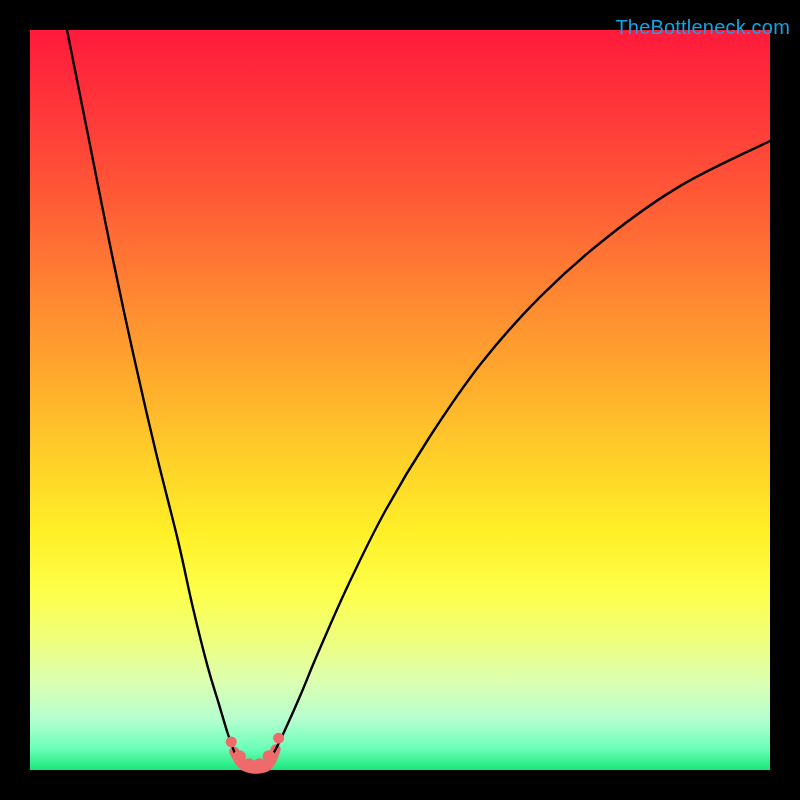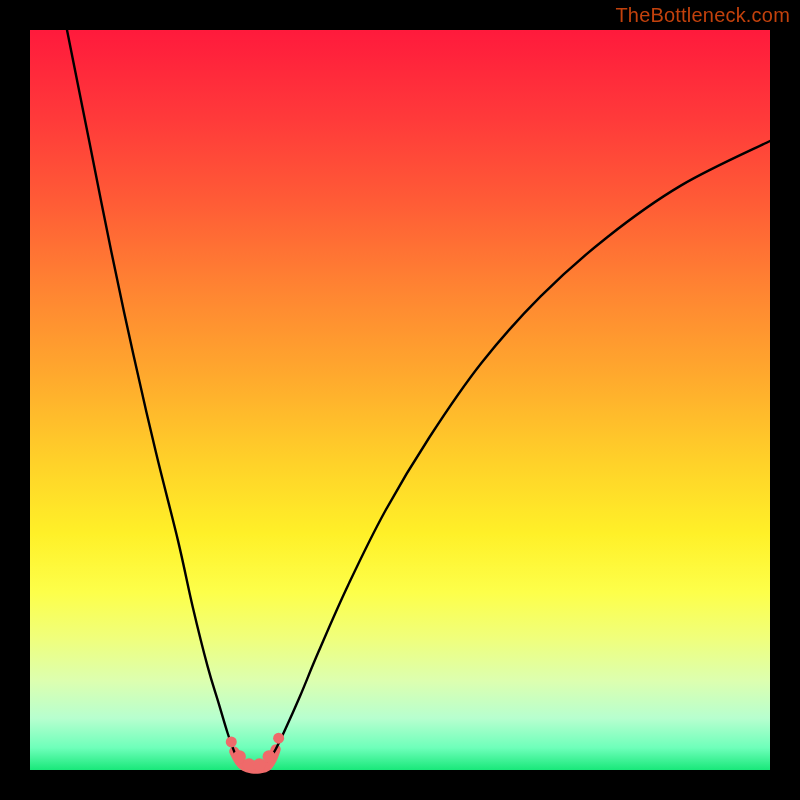--- a/index.html
+++ b/index.html
@@ -45,23 +45,23 @@
   svg.overlay {
     position: absolute;
     top: 30px;
     left: 30px;
     width: 740px;
     height: 740px;
     overflow: visible;
   }
   .watermark {
     position: absolute;
-    top: 4px;
+    top: 16px;
     right: 10px;
-    color: #c2410c;
+    color: #0ea5e9;
     font-size: 20px;
     letter-spacing: 0.2px;
     user-select: none;
   }
 </style>
 </head>
 <body>
 
 <div class="frame">
   <div class="plot-area"></div>

